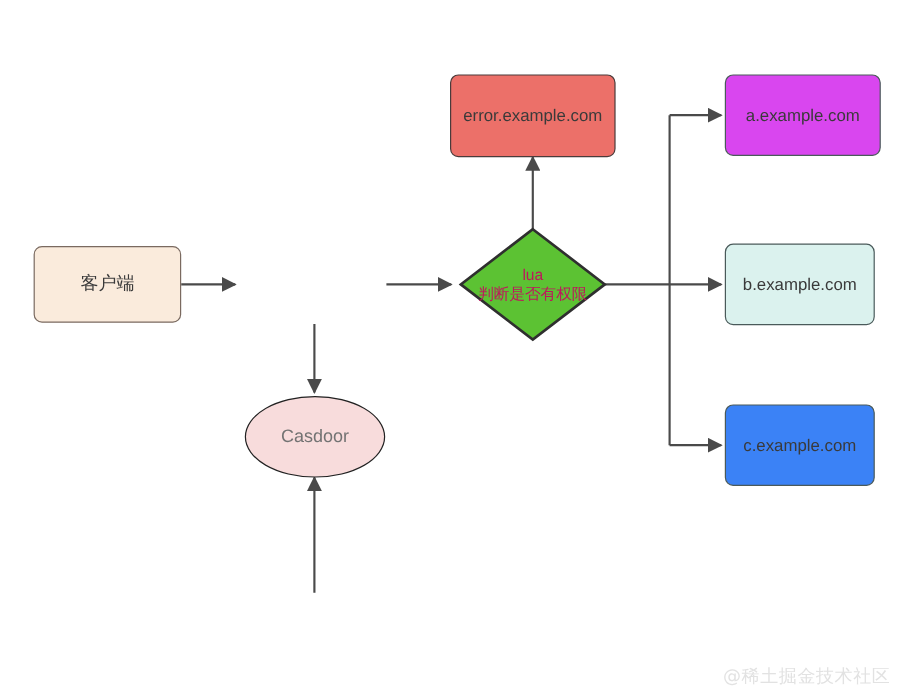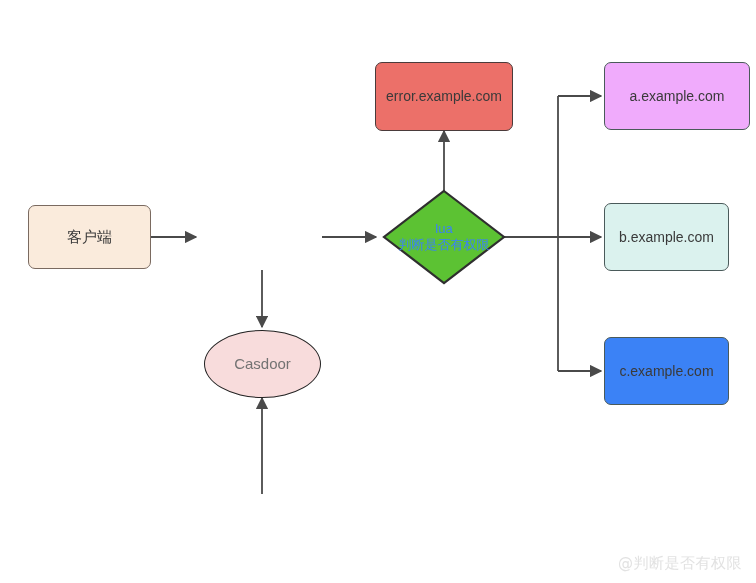--- a/index.html
+++ b/index.html
@@ -117,45 +117,45 @@
   <div class="node rect" style="left:28px; top:205px; width:123px; height:64px;
               background:#faebdc; border-color:#7a6a60; color:#3a3a3a; font-size:15px;">
     <span class="label">客户端</span>
   </div>
 
 
   <div class="diamond-wrap" style="left:382px; top:189px; width:124px; height:96px;">
     <svg width="124" height="96" viewBox="0 0 124 96" xmlns="http://www.w3.org/2000/svg">
       <polygon points="62,2 122,48 62,94 2,48" fill="#5cc233" stroke="#2f2f2f" stroke-width="2.2"></polygon>
     </svg>
-    <div class="diamond-label" style="color:#3b82f6; font-size:13px;">lua
+    <div class="diamond-label" style="color:#be185d; font-size:13px;">lua
 判断是否有权限</div>
   </div>
 
   <div class="node rect" style="left:375px; top:62px; width:138px; height:69px;
               background:#ec7069; border-color:#4a3b3b; color:#3a3a3a; font-size:14px;">
     <span class="label">error.example.com</span>
   </div>
 
-  <div class="node rect" style="left:604px; top:62px; width:146px; height:68px;
-              background:#f0abfc; border-color:#4a5a5a; color:#3a3a3a; font-size:14px;">
+  <div class="node rect" style="left:604px; top:62px; width:130px; height:68px;
+              background:#d946ef; border-color:#4a5a5a; color:#3a3a3a; font-size:14px;">
     <span class="label">a.example.com</span>
   </div>
 
   <div class="node rect" style="left:604px; top:203px; width:125px; height:68px;
               background:#dbf2ee; border-color:#4a5a5a; color:#3a3a3a; font-size:14px;">
     <span class="label">b.example.com</span>
   </div>
 
   <div class="node rect" style="left:604px; top:337px; width:125px; height:68px;
               background:#3b82f6; border-color:#4a5a5a; color:#3a3a3a; font-size:14px;">
     <span class="label">c.example.com</span>
   </div>
 
   <div class="node ellipse" style="left:204px; top:330px; width:117px; height:68px;
               background:#f8dcdc; border-color:#222222; color:#737373; font-size:15px;">
     <span class="label">Casdoor</span>
   </div>
 
 
-  <div id="watermark">@判断是否有权限</div>
+  <div id="watermark">@稀土掘金技术社区</div>
 
 </div>
 
 </body></html>

